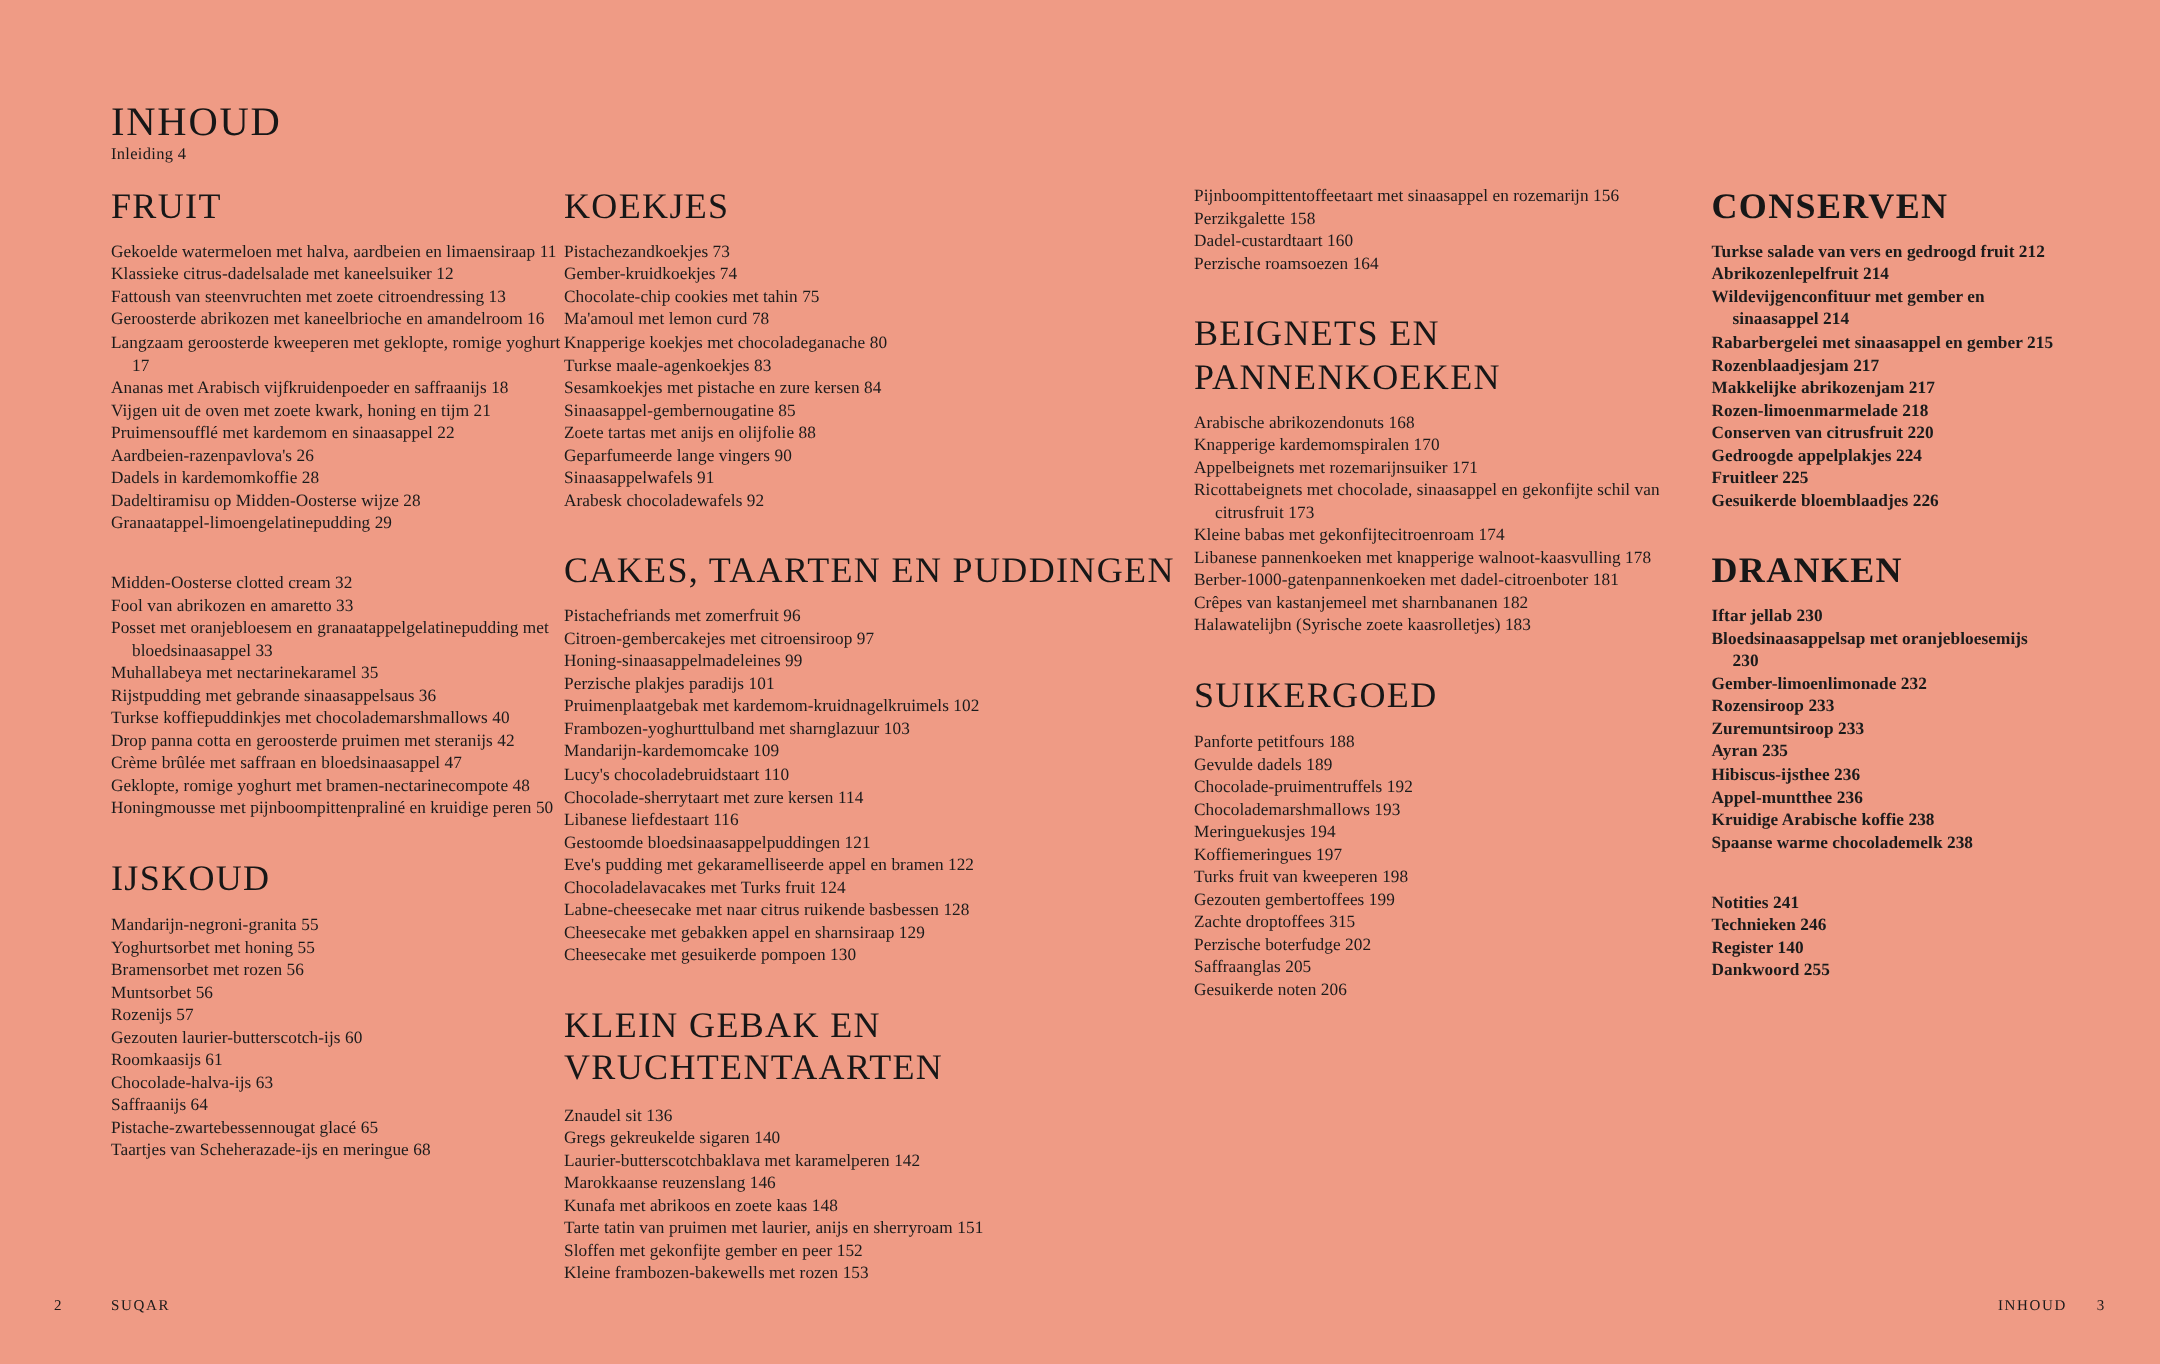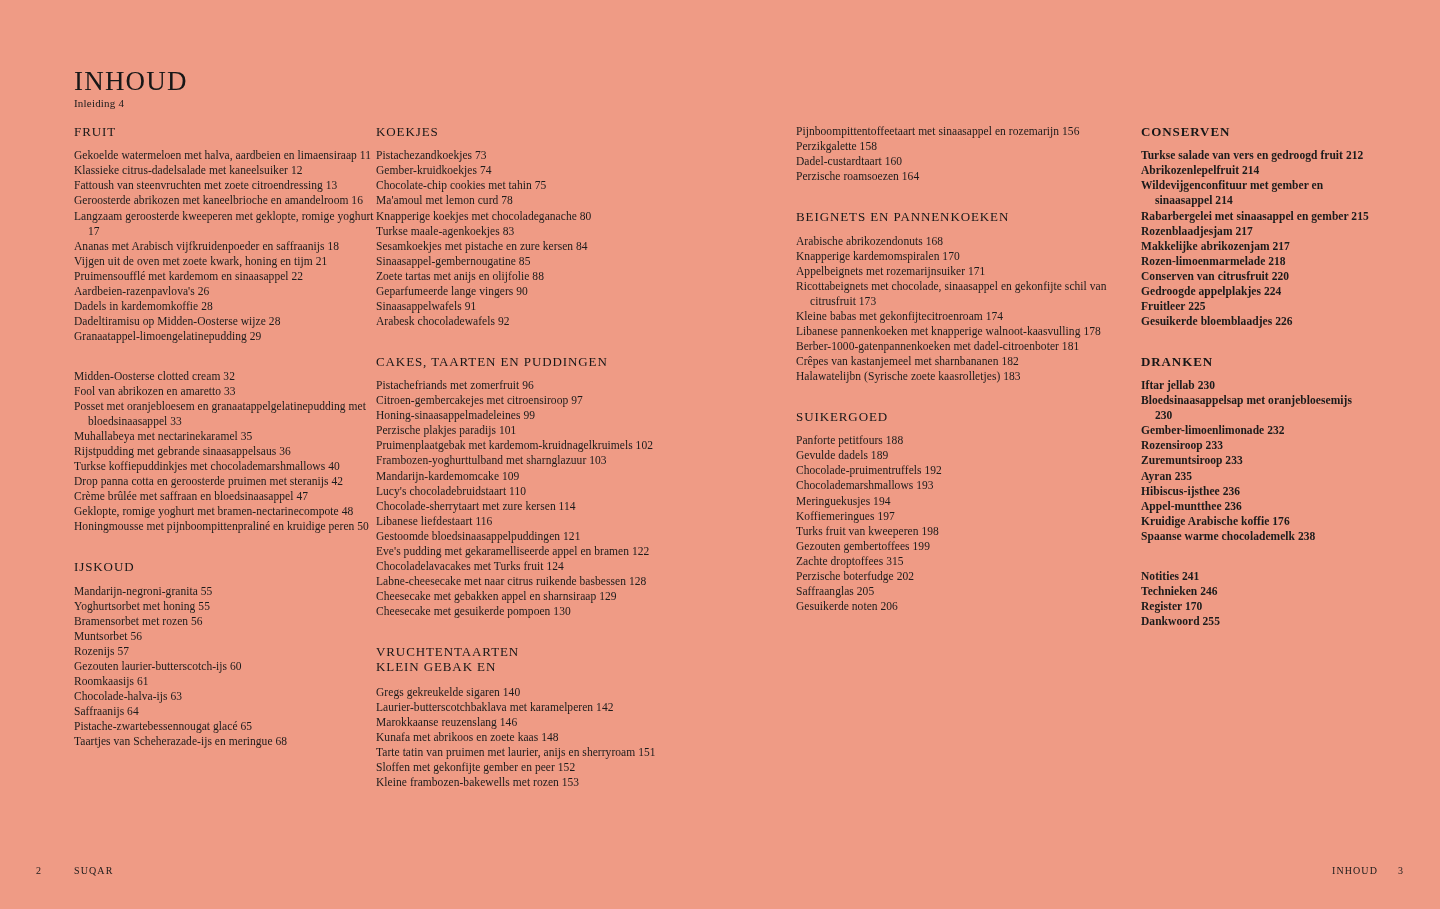--- a/index.html
+++ b/index.html
@@ -46,21 +46,21 @@
   }
   .col {
     box-sizing: border-box;
   }
   .col.c1 { width: 302px; }
   .col.c2 { width: 420px; }
   .col.c3 { width: 345px; }
   .col.c4 { width: 228px; font-weight: bold; }
 
   .sect-head {
-    font-size: 13px;
+    font-size: 24px;
     letter-spacing: 0.9px;
     margin: 0 0 9px 0;
     line-height: 1.18;
     color: #171717;
   }
   .sect {
     margin-bottom: 25px;
   }
   .sect-head.two-line { margin-bottom: 10px; }
   ul.entries {
@@ -208,24 +208,25 @@
           <li>Eve's pudding met gekaramelliseerde appel en bramen 122</li>
           <li>Chocoladelavacakes met Turks fruit 124</li>
           <li>Labne-cheesecake met naar citrus ruikende basbessen 128</li>
           <li>Cheesecake met gebakken appel en sharnsiraap 129</li>
           <li>Cheesecake met gesuikerde pompoen 130</li>
         </ul>
       </div>
 
       <div class="sect">
         <div class="sect-head two-line">
+          <div>KLEIN GEBAK EN</div>
           <div>VRUCHTENTAARTEN</div>
-          <div>KLEIN GEBAK EN</div>
         </div>
         <ul class="entries">
+          <li>Znaudel sit 136</li>
           <li>Gregs gekreukelde sigaren 140</li>
           <li>Laurier-butterscotchbaklava met karamelperen 142</li>
           <li>Marokkaanse reuzenslang 146</li>
           <li>Kunafa met abrikoos en zoete kaas 148</li>
           <li>Tarte tatin van pruimen met laurier, anijs en sherryroam 151</li>
           <li>Sloffen met gekonfijte gember en peer 152</li>
           <li>Kleine frambozen-bakewells met rozen 153</li>
         </ul>
       </div>
     </div>
@@ -296,30 +297,30 @@
         <div class="sect-head">DRANKEN</div>
         <ul class="entries">
           <li>Iftar jellab 230</li>
           <li>Bloedsinaasappelsap met oranjebloesemijs 230</li>
           <li>Gember-limoenlimonade 232</li>
           <li>Rozensiroop 233</li>
           <li>Zuremuntsiroop 233</li>
           <li>Ayran 235</li>
           <li>Hibiscus-ijsthee 236</li>
           <li>Appel-muntthee 236</li>
-          <li>Kruidige Arabische koffie 176</li>
+          <li>Kruidige Arabische koffie 238</li>
           <li>Spaanse warme chocolademelk 238</li>
         </ul>
       </div>
 
       <div class="sect">
         <ul class="entries extra-list">
           <li>Notities 241</li>
           <li>Technieken 246</li>
-          <li>Register 170</li>
+          <li>Register 140</li>
           <li>Dankwoord 255</li>
         </ul>
       </div>
     </div>
 
   </div>
 
   <div class="footer">
     <span class="f-left-num">2</span>
     <span class="f-left-txt">SUQAR</span>

